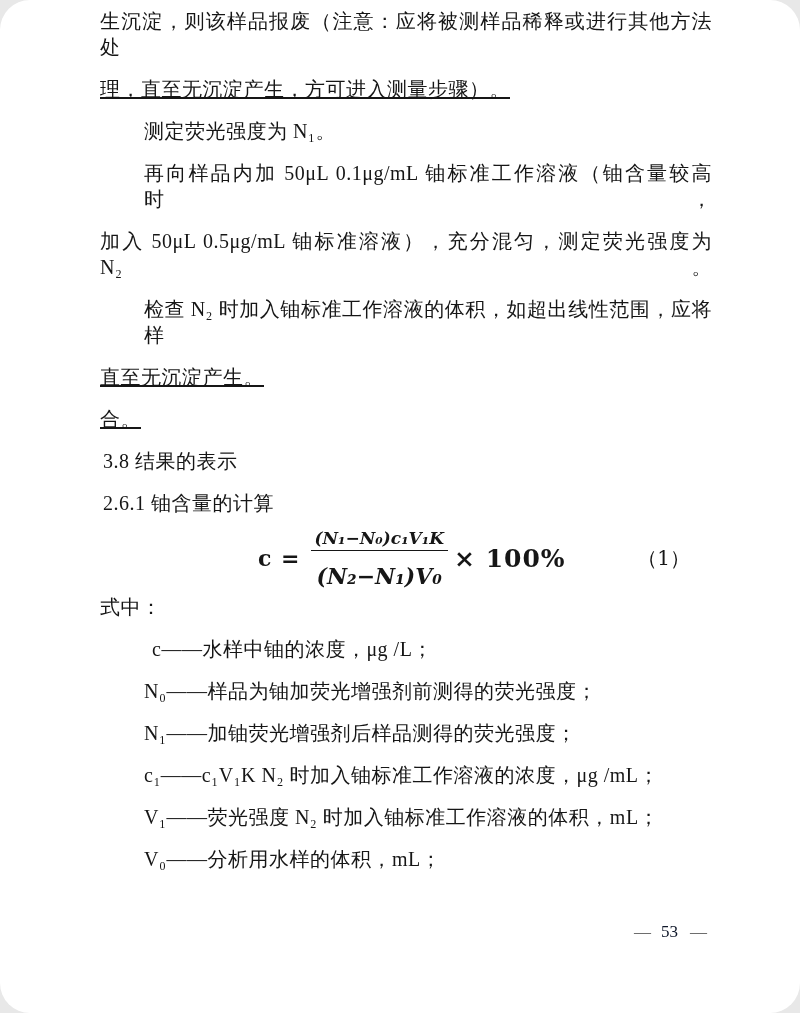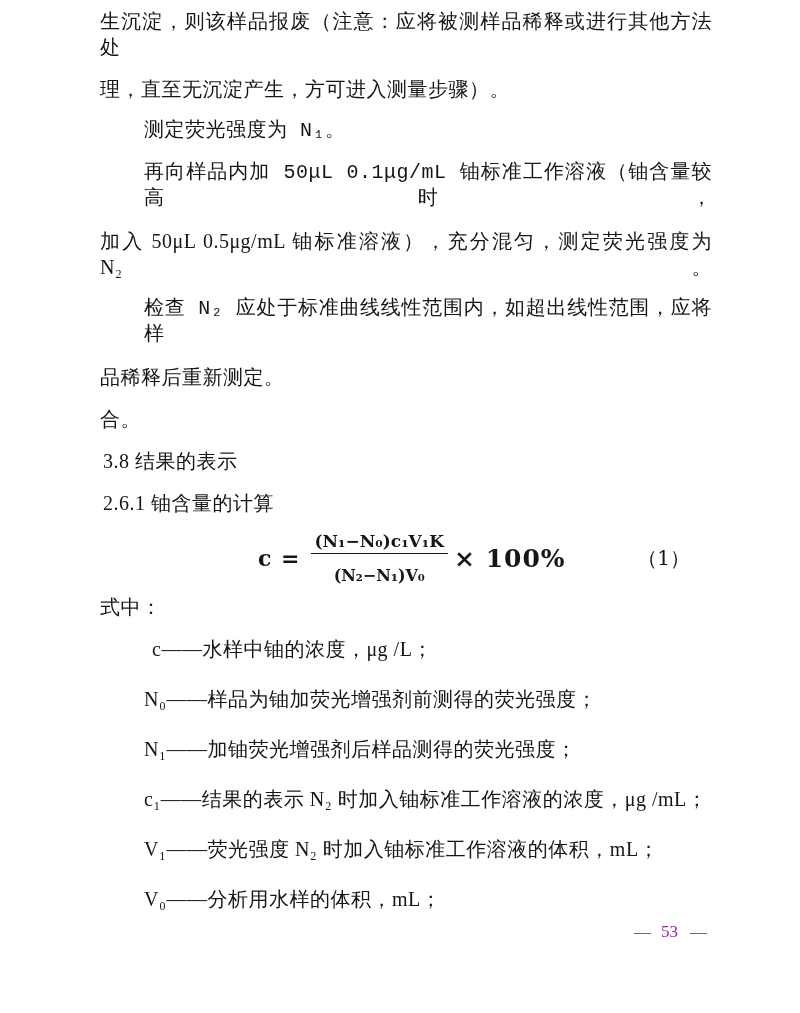--- a/index.html
+++ b/index.html
@@ -4,41 +4,42 @@
 <style>
   html,body { margin:0; padding:0; background:#e8e8e8; }
   .page {
     position:relative;
     width:800px; height:1013px;
     margin:0 auto;
     background:#ffffff;
     font-family:"Liberation Serif","DejaVu Serif",serif;
     color:#161616;
     overflow:hidden;
+    border-radius:30px;
   }
   .content {
     position:absolute;
     left:100px; top:8px;
     width:612px;
   }
   .ln {
     font-size:20px;
     line-height:26px;
     margin-bottom:16px;
     white-space:nowrap;
     letter-spacing:0.5px;
   }
-  .wrap { white-space:normal; }
+  .wrap { white-space:normal;text-decoration:underline; }
   .justify {
     white-space:normal;
     text-align:justify;
     text-align-last:justify;
   }
-  .indent { padding-left:44px;font-family:Liberation Mono, monospace; }
-  .def    { padding-left:44px;margin-top:24px; }
+  .indent { padding-left:44px; }
+  .def    { padding-left:44px; }
   .def-c  { padding-left:52px; }
   .heading { padding-left:3px; }
   
   .formula-row {
     display:flex;
     align-items:center;
     margin:8px 0 10px 0;
     height:52px;
     font-family:"DejaVu Serif","Liberation Serif",serif;
   }
@@ -47,28 +48,29 @@
     font-size:22px;
     font-weight:600;
     letter-spacing:1px;
   }
   .frac {
     display:inline-flex;
     flex-direction:column;
     align-items:center;
     margin:0 6px 0 10px;
     font-weight:600;
+    font-style:italic;
   }
   .frac .num {
     font-size:17px;
     padding:0 4px 2px 4px;
     border-bottom:1.6px solid #161616;
   }
   .frac .den {
-    font-size:16px;
+    font-size:22px;
     padding-top:12px;
   }
   .f-mul {
     font-size:25px;
     font-weight:600;
     letter-spacing:1px;
   }
   .eq-no {
     margin-left:auto;
     margin-right:22px;
@@ -78,55 +80,55 @@
   .footer {
     position:absolute;
     top:922px;
     right:95px;
     font-size:17px;
     display:flex;
     align-items:center;
     gap:12px;
   }
   .footer .dash { color:#555; letter-spacing:-2px; }
-  .footer .num  { color:#a21caf; }
+  .footer .num  { color:#0f172a; }
 </style>
 </head>
 <body>
 
 <div class="page">
   <div class="content">
 
     <div class="ln justify">生沉淀，则该样品报废（注意：应将被测样品稀释或进行其他方法处</div>
     <div class="ln wrap">理，直至无沉淀产生，方可进入测量步骤）。</div>
     <div class="ln indent">测定荧光强度为 N₁。</div>
     <div class="ln indent justify">再向样品内加 50μL 0.1μg/mL 铀标准工作溶液（铀含量较高时，</div>
     <div class="ln justify">加入 50μL 0.5μg/mL 铀标准溶液），充分混匀，测定荧光强度为 N₂。</div>
-    <div class="ln indent justify">检查 N₂ 应处于标准曲线线性范围内，如超出线性范围，应将样</div>
-    <div class="ln wrap">品稀释后重新测定。</div>
+    <div class="ln indent justify">检查 N₂ 时加入铀标准工作溶液的体积，如超出线性范围，应将样</div>
+    <div class="ln wrap">直至无沉淀产生。</div>
     <div class="ln wrap">合。</div>
 
     <div class="ln heading">3.8 结果的表示</div>
     <div class="ln heading">2.6.1 铀含量的计算</div>
 
     <div class="formula-row">
       <span class="f-lhs">c =</span>
       <span class="frac">
         <span class="num">(N₁−N₀)c₁V₁K</span>
         <span class="den">(N₂−N₁)V₀</span>
       </span>
       <span class="f-mul">× 100%</span>
       <span class="eq-no">（1）</span>
     </div>
 
     <div class="ln">式中：</div>
     <div class="ln def-c">c——水样中铀的浓度，μg /L；</div>
     <div class="ln def">N₀——样品为铀加荧光增强剂前测得的荧光强度；</div>
     <div class="ln def">N₁——加铀荧光增强剂后样品测得的荧光强度；</div>
-    <div class="ln def">c₁——结果的表示 N₂ 时加入铀标准工作溶液的浓度，μg /mL；</div>
+    <div class="ln def">c₁——c₁V₁K N₂ 时加入铀标准工作溶液的浓度，μg /mL；</div>
     <div class="ln def">V₁——荧光强度 N₂ 时加入铀标准工作溶液的体积，mL；</div>
     <div class="ln def">V₀——分析用水样的体积，mL；</div>
 
   </div>
 
   <div class="footer">
     <span class="dash">—</span>
     <span class="num">53</span>
     <span class="dash">—</span>
   </div>

